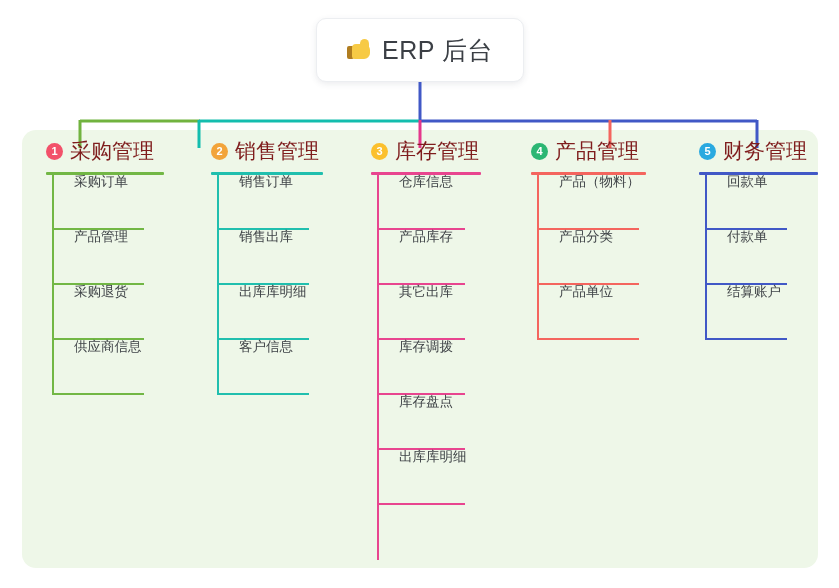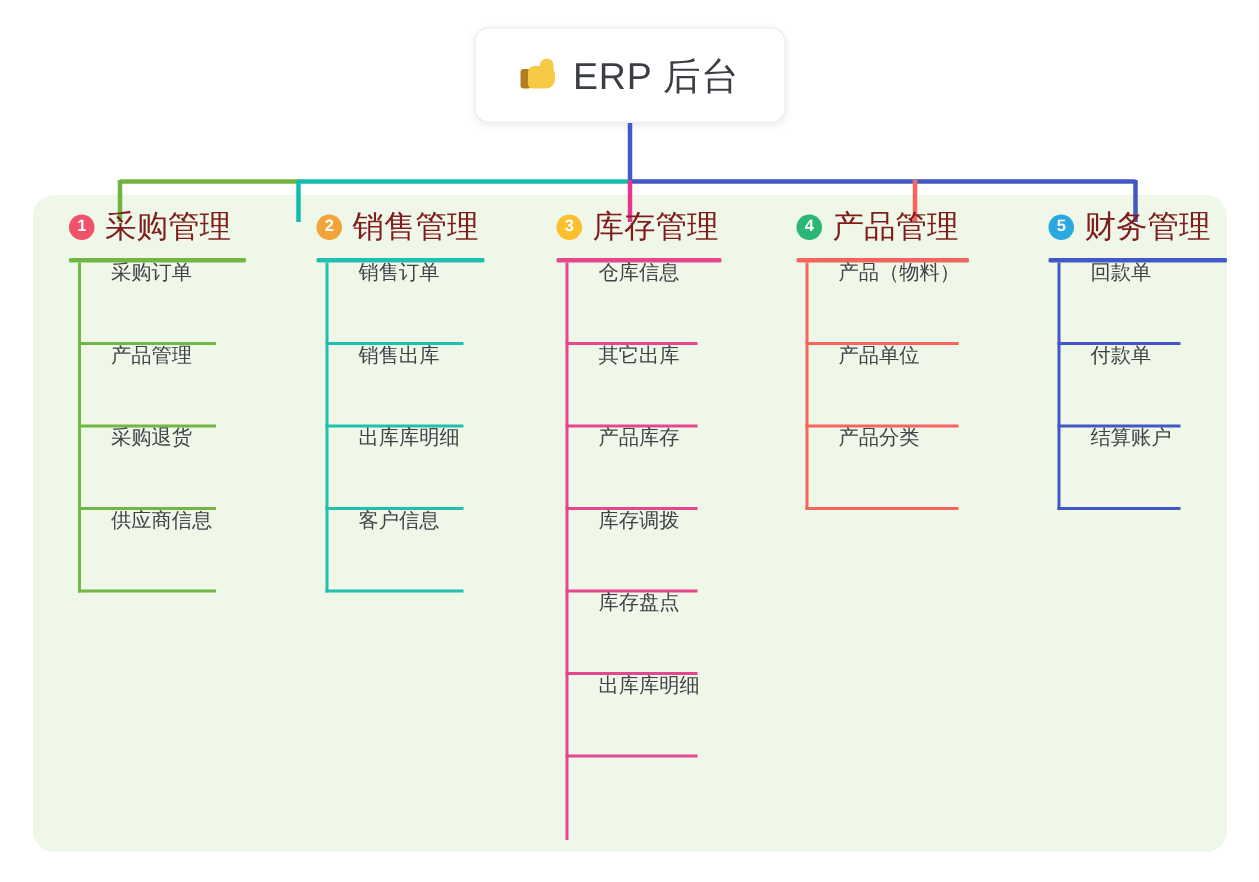--- a/index.html
+++ b/index.html
@@ -265,25 +265,25 @@
           <span class="col-title">库存管理</span>
         </div>
         <div class="col-rule" style="background: rgb(232, 69, 143); width: 110px;"></div>
         <div class="leaves">
           <div class="leaf-spine" style="background: rgb(232, 69, 143); height: 385px;"></div>
           <div class="leaf">
             <span class="leaf-label">仓库信息</span>
             <div class="leaf-underline" style="background: rgb(232, 69, 143); width: 88px;"></div>
           </div>
           <div class="leaf">
+            <span class="leaf-label">产品库存</span>
+            <div class="leaf-underline" style="background: rgb(232, 69, 143); width: 88px;"></div>
+          </div>
+          <div class="leaf">
             <span class="leaf-label">其它出库</span>
-            <div class="leaf-underline" style="background: rgb(232, 69, 143); width: 88px;"></div>
-          </div>
-          <div class="leaf">
-            <span class="leaf-label">产品库存</span>
             <div class="leaf-underline" style="background: rgb(232, 69, 143); width: 88px;"></div>
           </div>
           <div class="leaf">
             <span class="leaf-label">库存调拨</span>
             <div class="leaf-underline" style="background: rgb(232, 69, 143); width: 88px;"></div>
           </div>
           <div class="leaf">
             <span class="leaf-label">库存盘点</span>
             <div class="leaf-underline" style="background: rgb(232, 69, 143); width: 88px;"></div>
           </div>
@@ -299,27 +299,27 @@
           <span class="col-title">产品管理</span>
         </div>
         <div class="col-rule" style="background: rgb(244, 101, 94); width: 115px;"></div>
         <div class="leaves">
           <div class="leaf-spine" style="background: rgb(244, 101, 94); height: 165px;"></div>
           <div class="leaf">
             <span class="leaf-label">产品（物料）</span>
             <div class="leaf-underline" style="background: rgb(244, 101, 94); width: 102px;"></div>
           </div>
           <div class="leaf">
+            <span class="leaf-label">产品分类</span>
+            <div class="leaf-underline" style="background: rgb(244, 101, 94); width: 102px;"></div>
+          </div>
+          <div class="leaf">
             <span class="leaf-label">产品单位</span>
             <div class="leaf-underline" style="background: rgb(244, 101, 94); width: 102px;"></div>
           </div>
-          <div class="leaf">
-            <span class="leaf-label">产品分类</span>
-            <div class="leaf-underline" style="background: rgb(244, 101, 94); width: 102px;"></div>
-          </div>
         </div>
       </div>
       <div class="col" style="left: 683px;">
         <div class="col-head">
           <span class="badge" style="background: rgb(41, 169, 224);">5</span>
           <span class="col-title">财务管理</span>
         </div>
         <div class="col-rule" style="background: rgb(65, 88, 198); width: 119px;"></div>
         <div class="leaves">
           <div class="leaf-spine" style="background: rgb(65, 88, 198); height: 165px;"></div>

